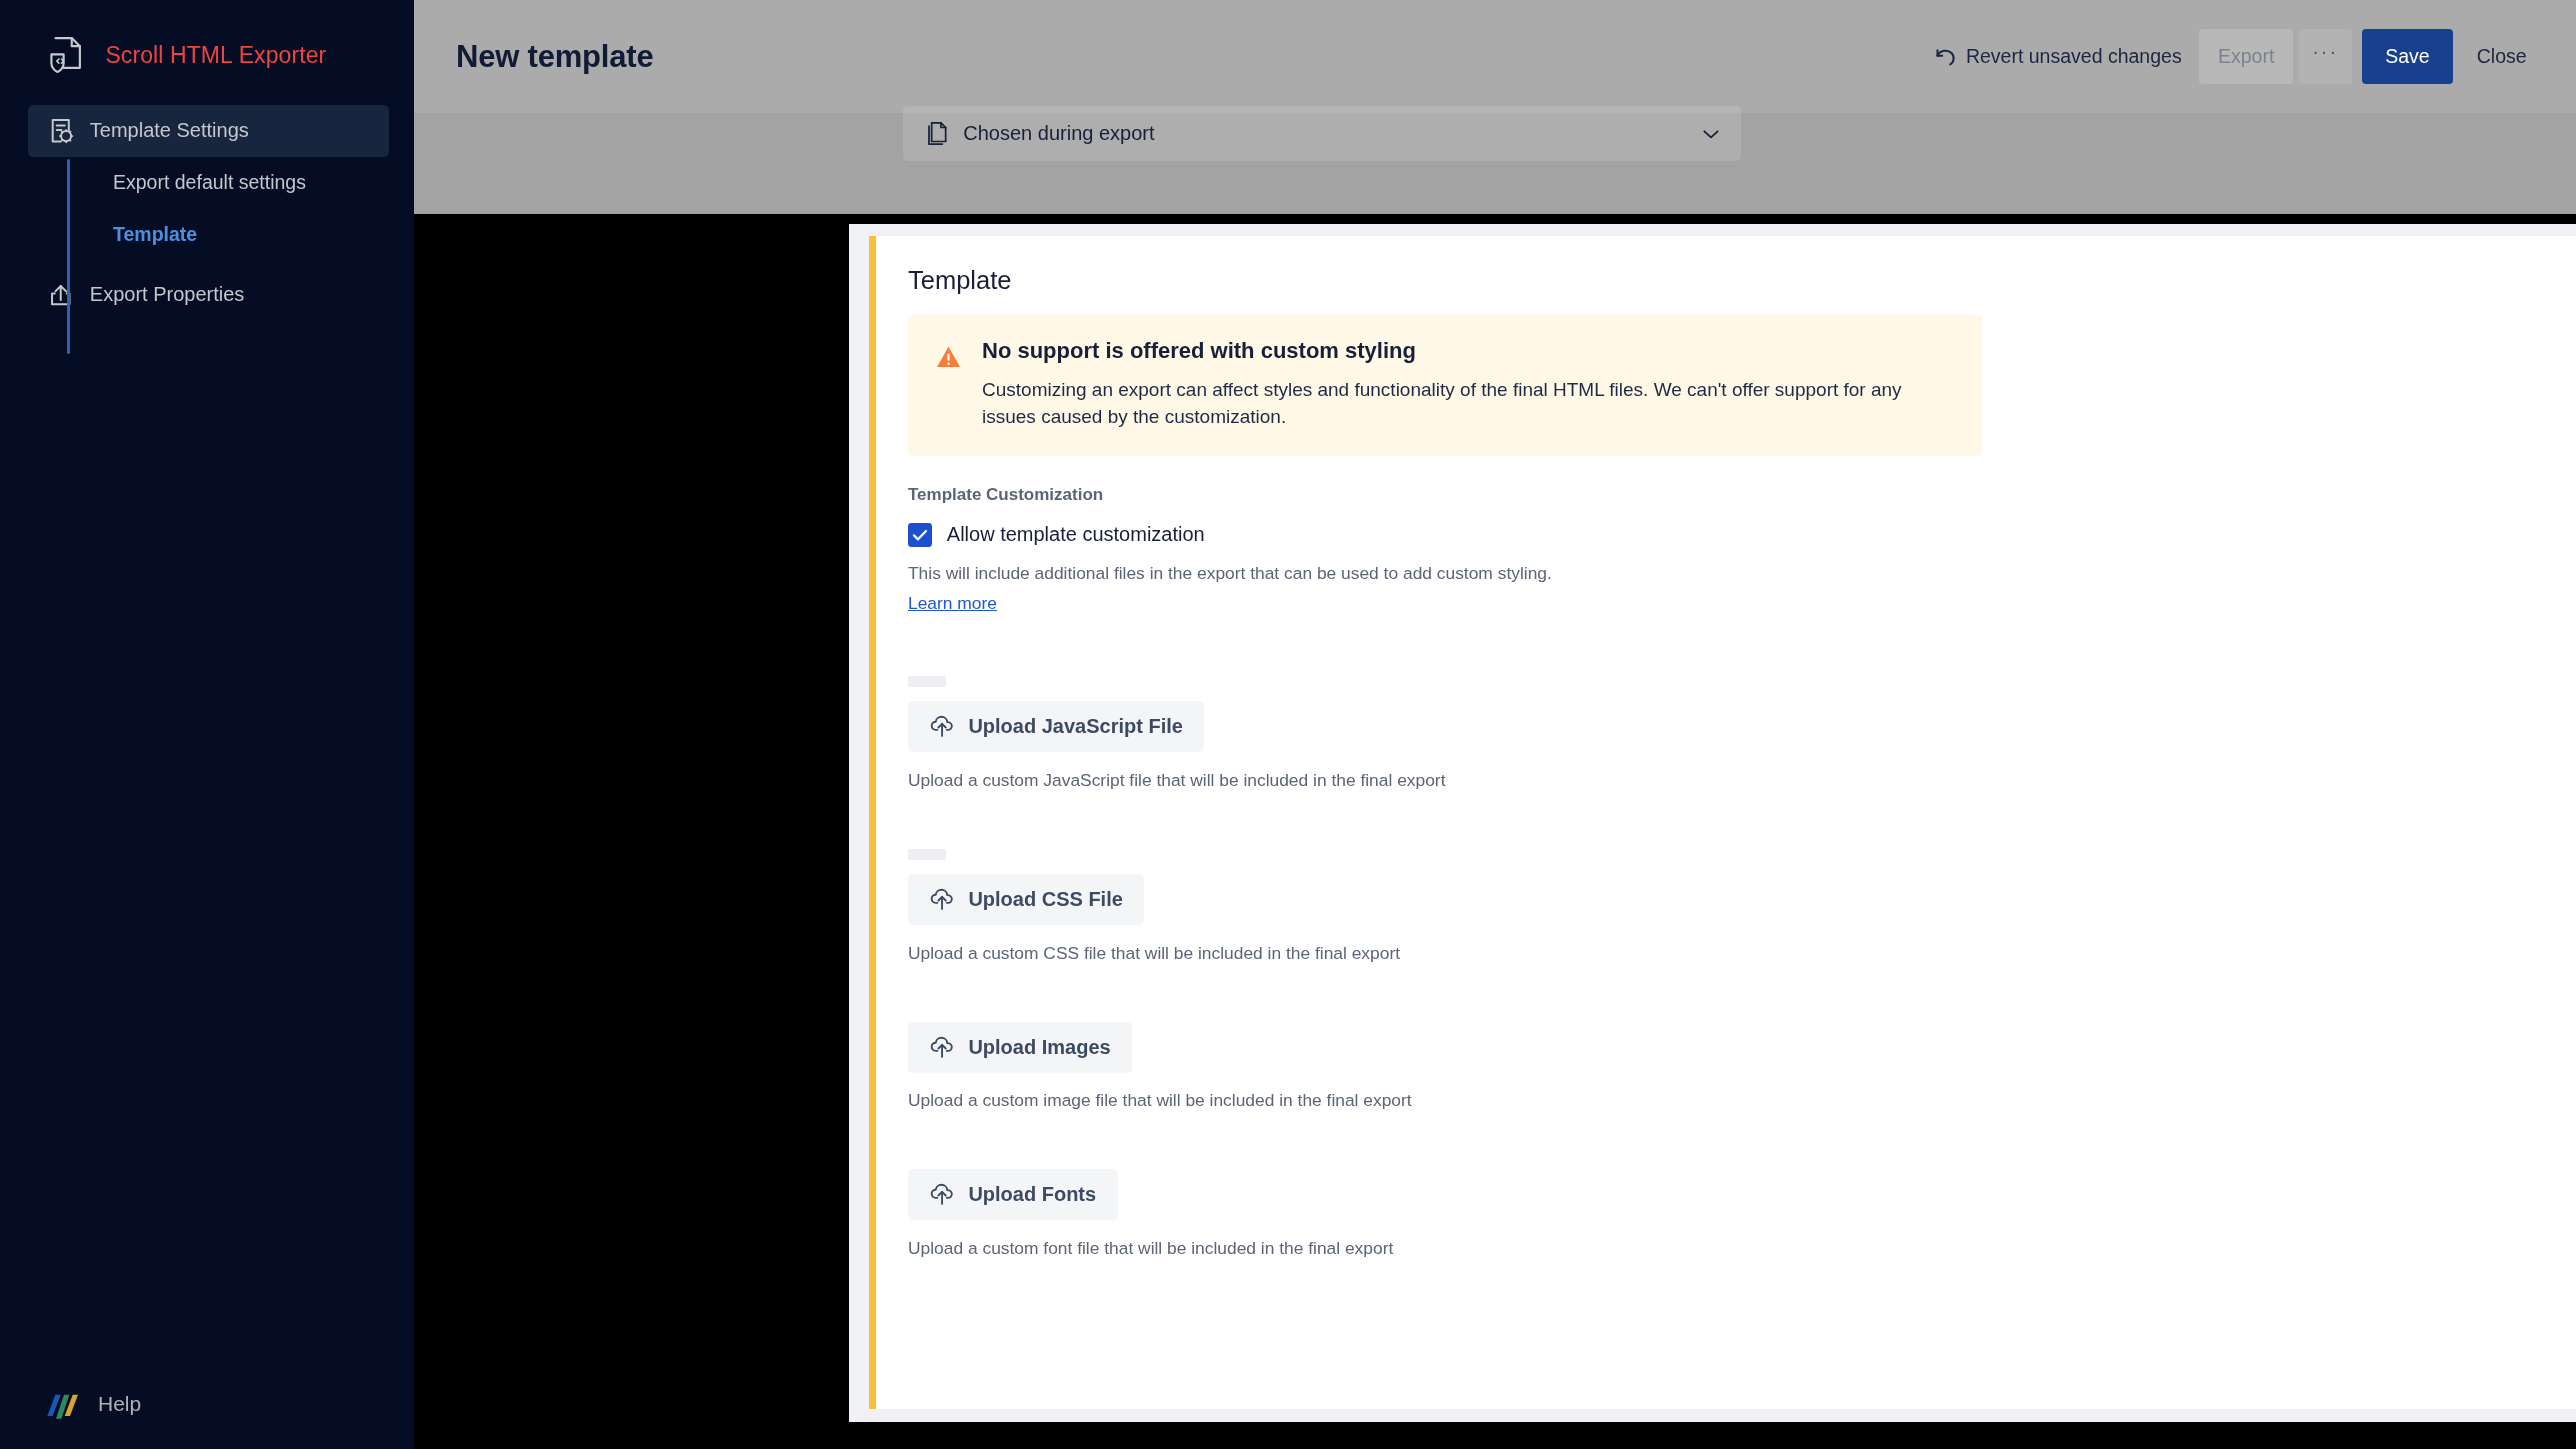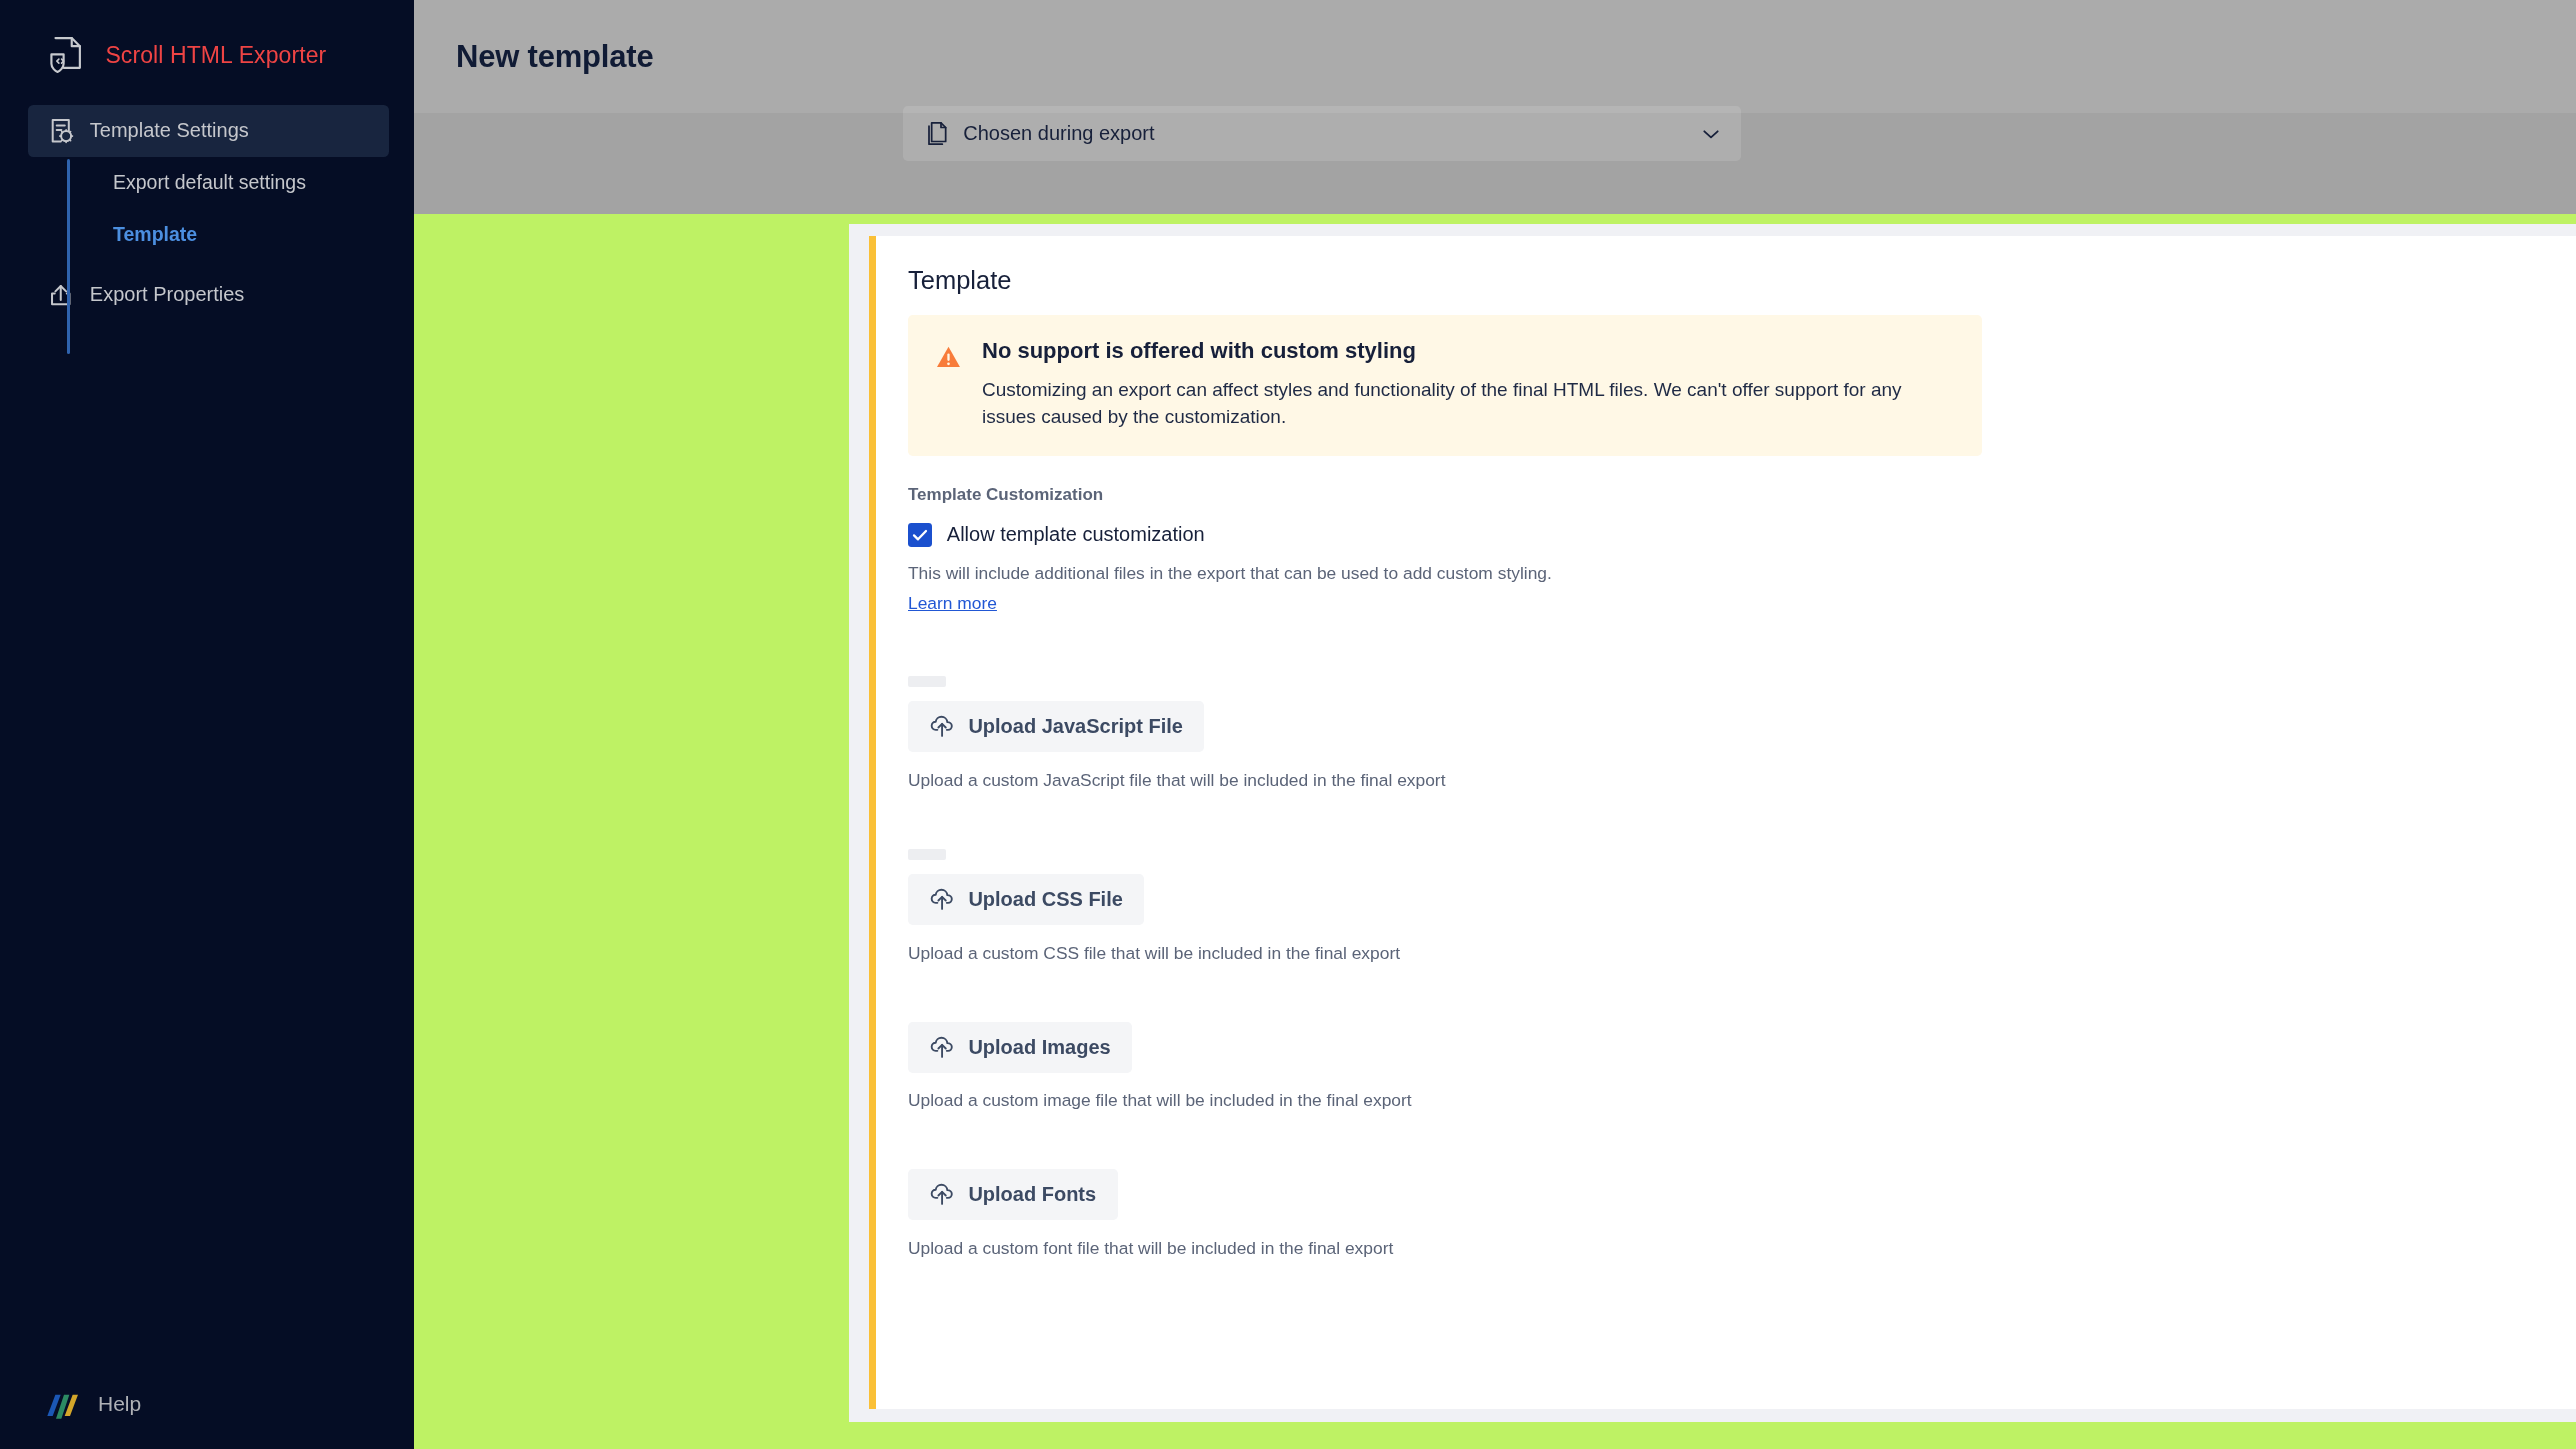--- a/index.html
+++ b/index.html
@@ -70,21 +70,21 @@
 
   .help {
     position: absolute;
     left: 46px; bottom: 29.5px;
     display: flex; gap: 16px;
   }
   .help-icon { width: 36px; height: 28px; flex: 0 0 36px; }
   .help-label { color: #AFB1B6; font-size: 21px; }
 
   
-  #right { flex: 1; position: relative; background: #bef264; text-decoration: underline; }
+  #right { flex: 1; position: relative; background: #000000; text-decoration: underline; }
 
   
   #topbar {
     position: absolute; left: 0; top: 0;
     width: 2162px; height: 113px;
     background: #ababab;
     display: flex; align-items: center;
     padding-left: 42px; padding-right: 32px;
   }
   #page-title {
@@ -279,20 +279,37 @@
       </span>
       <span class="help-label">Help</span>
     </div>
   </aside>
 
   <main id="right">
 
     <header id="topbar">
       <h1 id="page-title">New template</h1>
 
+      <div class="topbar-actions">
+        <div class="revert">
+          <span class="revert-icon">
+            <svg viewBox="0 0 34 30" width="23" height="20" fill="none" stroke="#1b2640" stroke-width="3" stroke-linecap="round" stroke-linejoin="round">
+              <path d="M5 13 V5"></path>
+              <path d="M5 13 C9 5 20 3 26 9 C31 14 30 23 24 26"></path>
+              <path d="M5 13 L12 13"></path>
+            </svg>
+          </span>
+          <span>Revert unsaved changes</span>
+        </div>
+
+        <button class="btn btn-export">Export</button>
+        <button class="btn btn-more">···</button>
+        <button class="btn btn-save">Save</button>
+        <button class="btn btn-close">Close</button>
+      </div>
     </header>
 
     <div id="selectband">
       <div class="select">
         <span class="select-icon">
           <svg viewBox="0 0 36 40" width="24" height="27" fill="none" stroke="#17203a" stroke-width="2.6" stroke-linecap="round" stroke-linejoin="round">
             <path d="M10 4 H24 L31 11 V32 H10 Z"></path>
             <path d="M24 4 V11 H31"></path>
             <path d="M6 9 V36 H26"></path>
           </svg>

